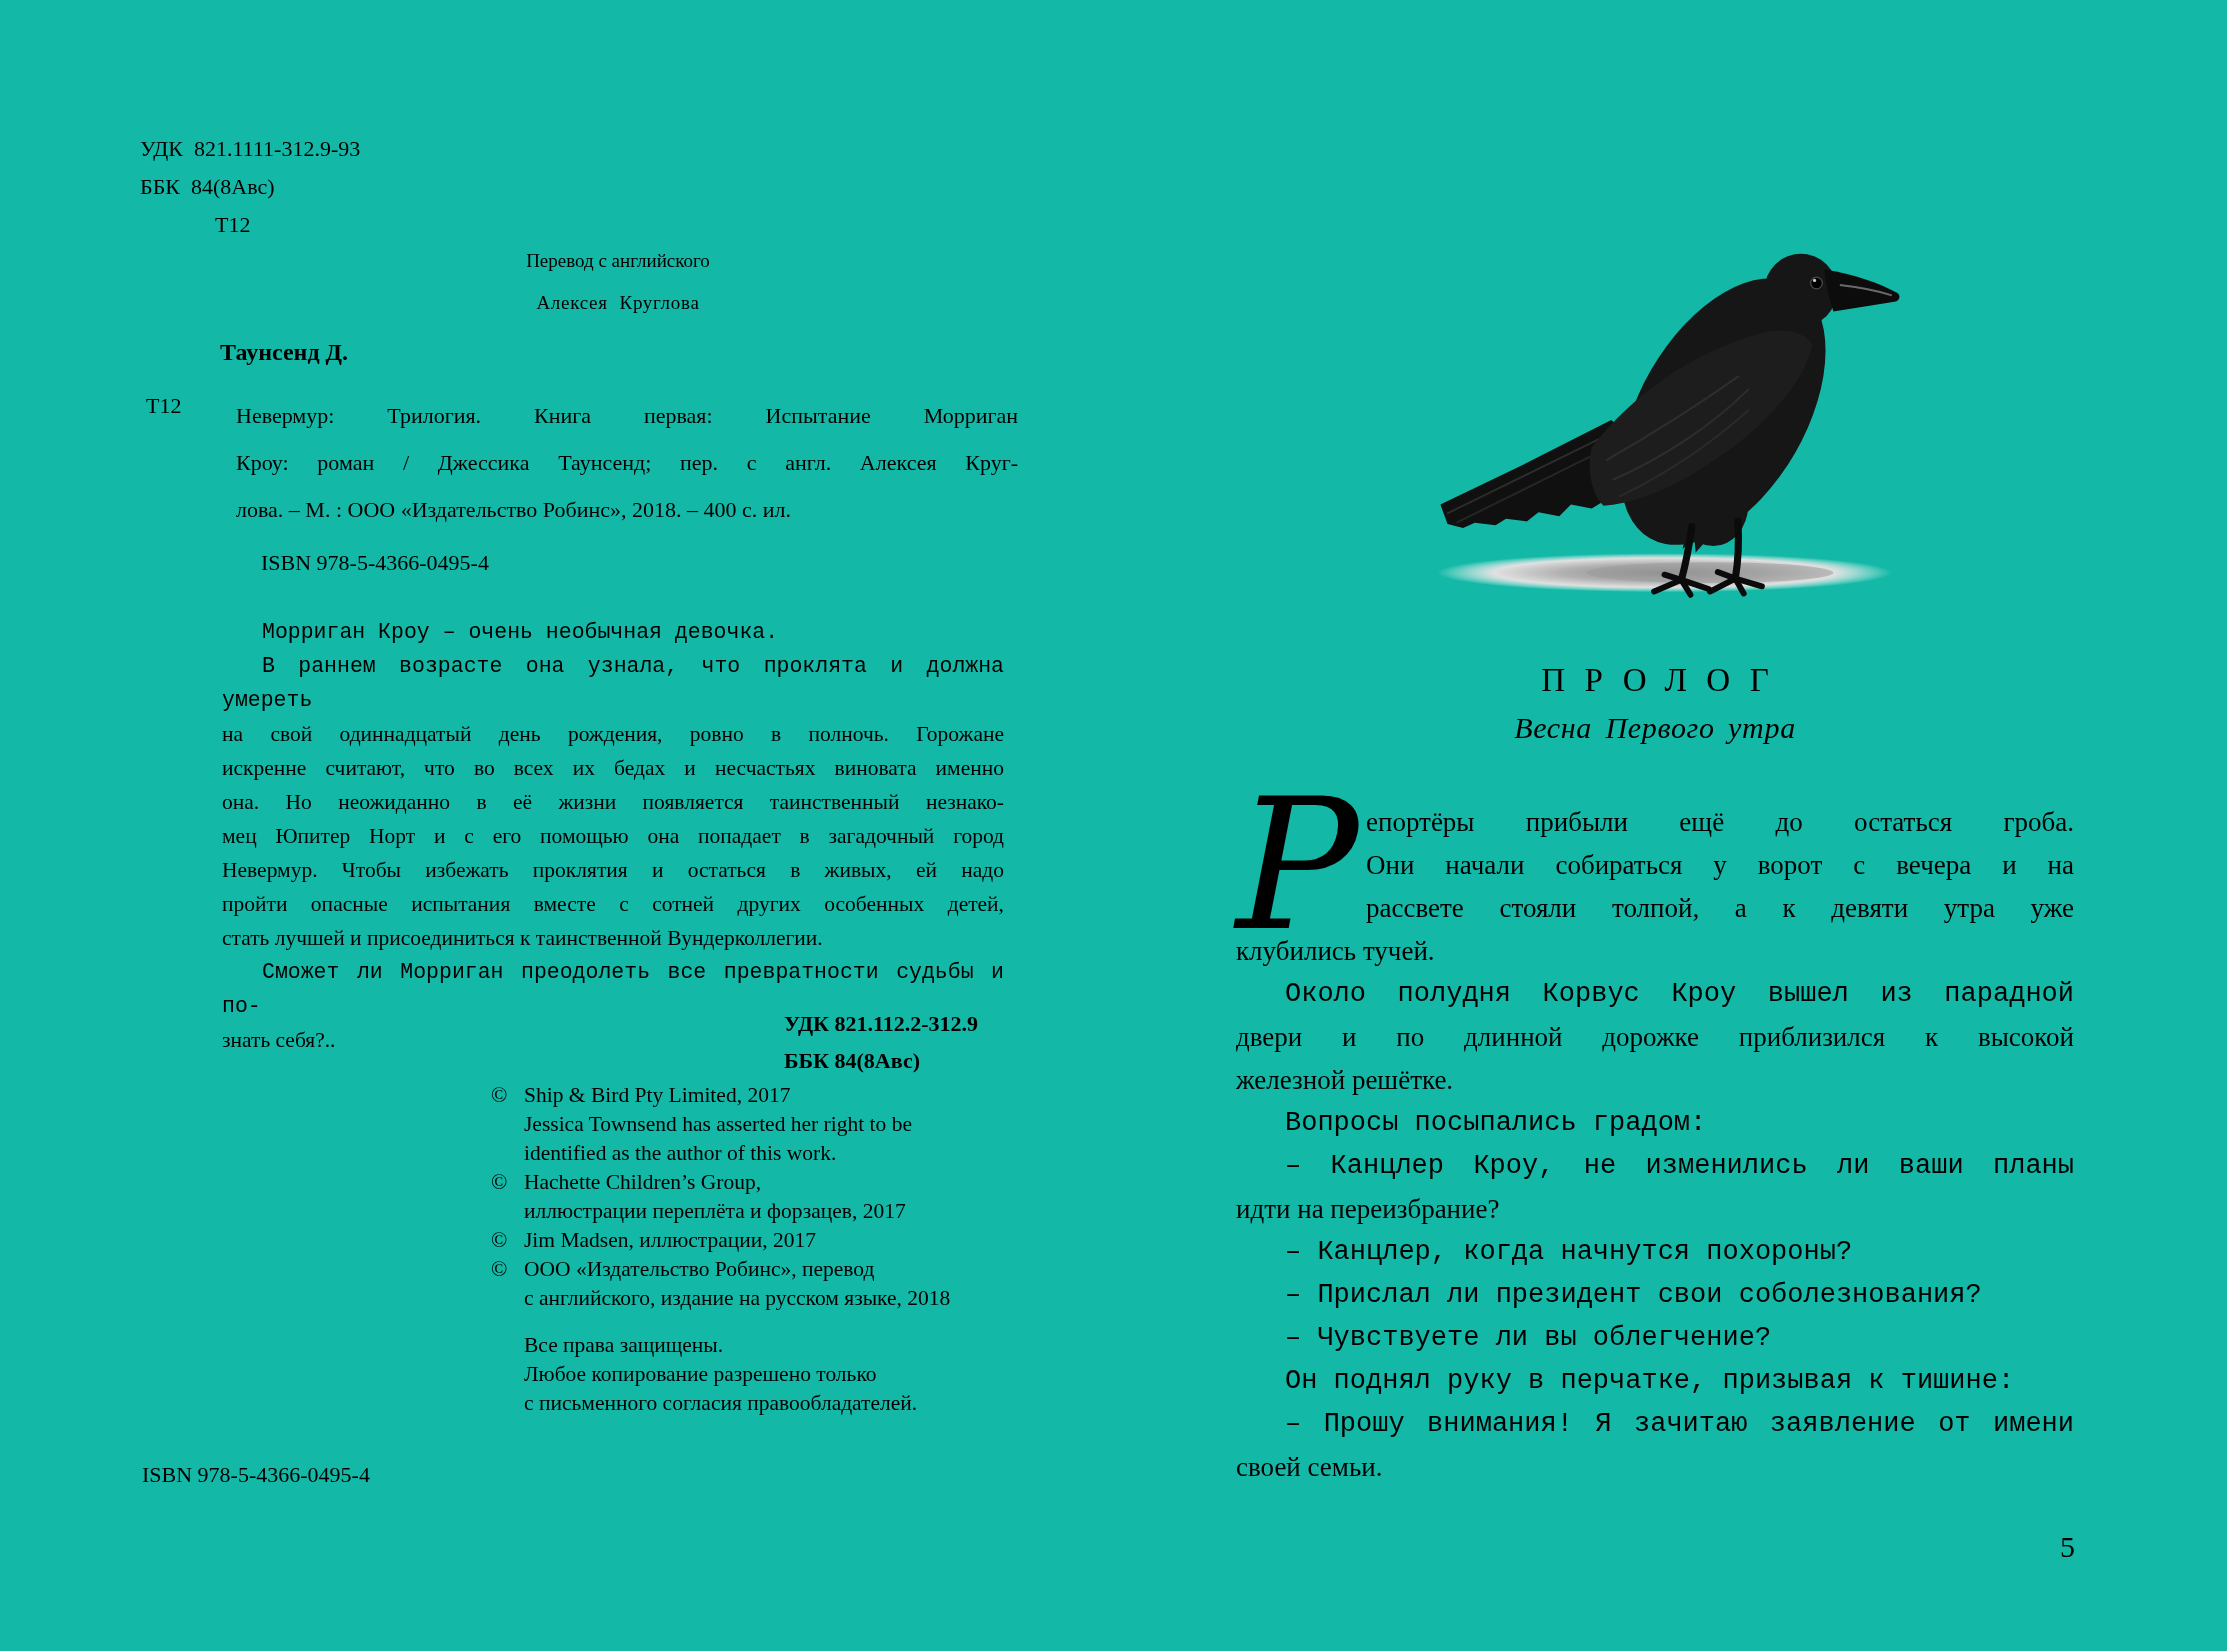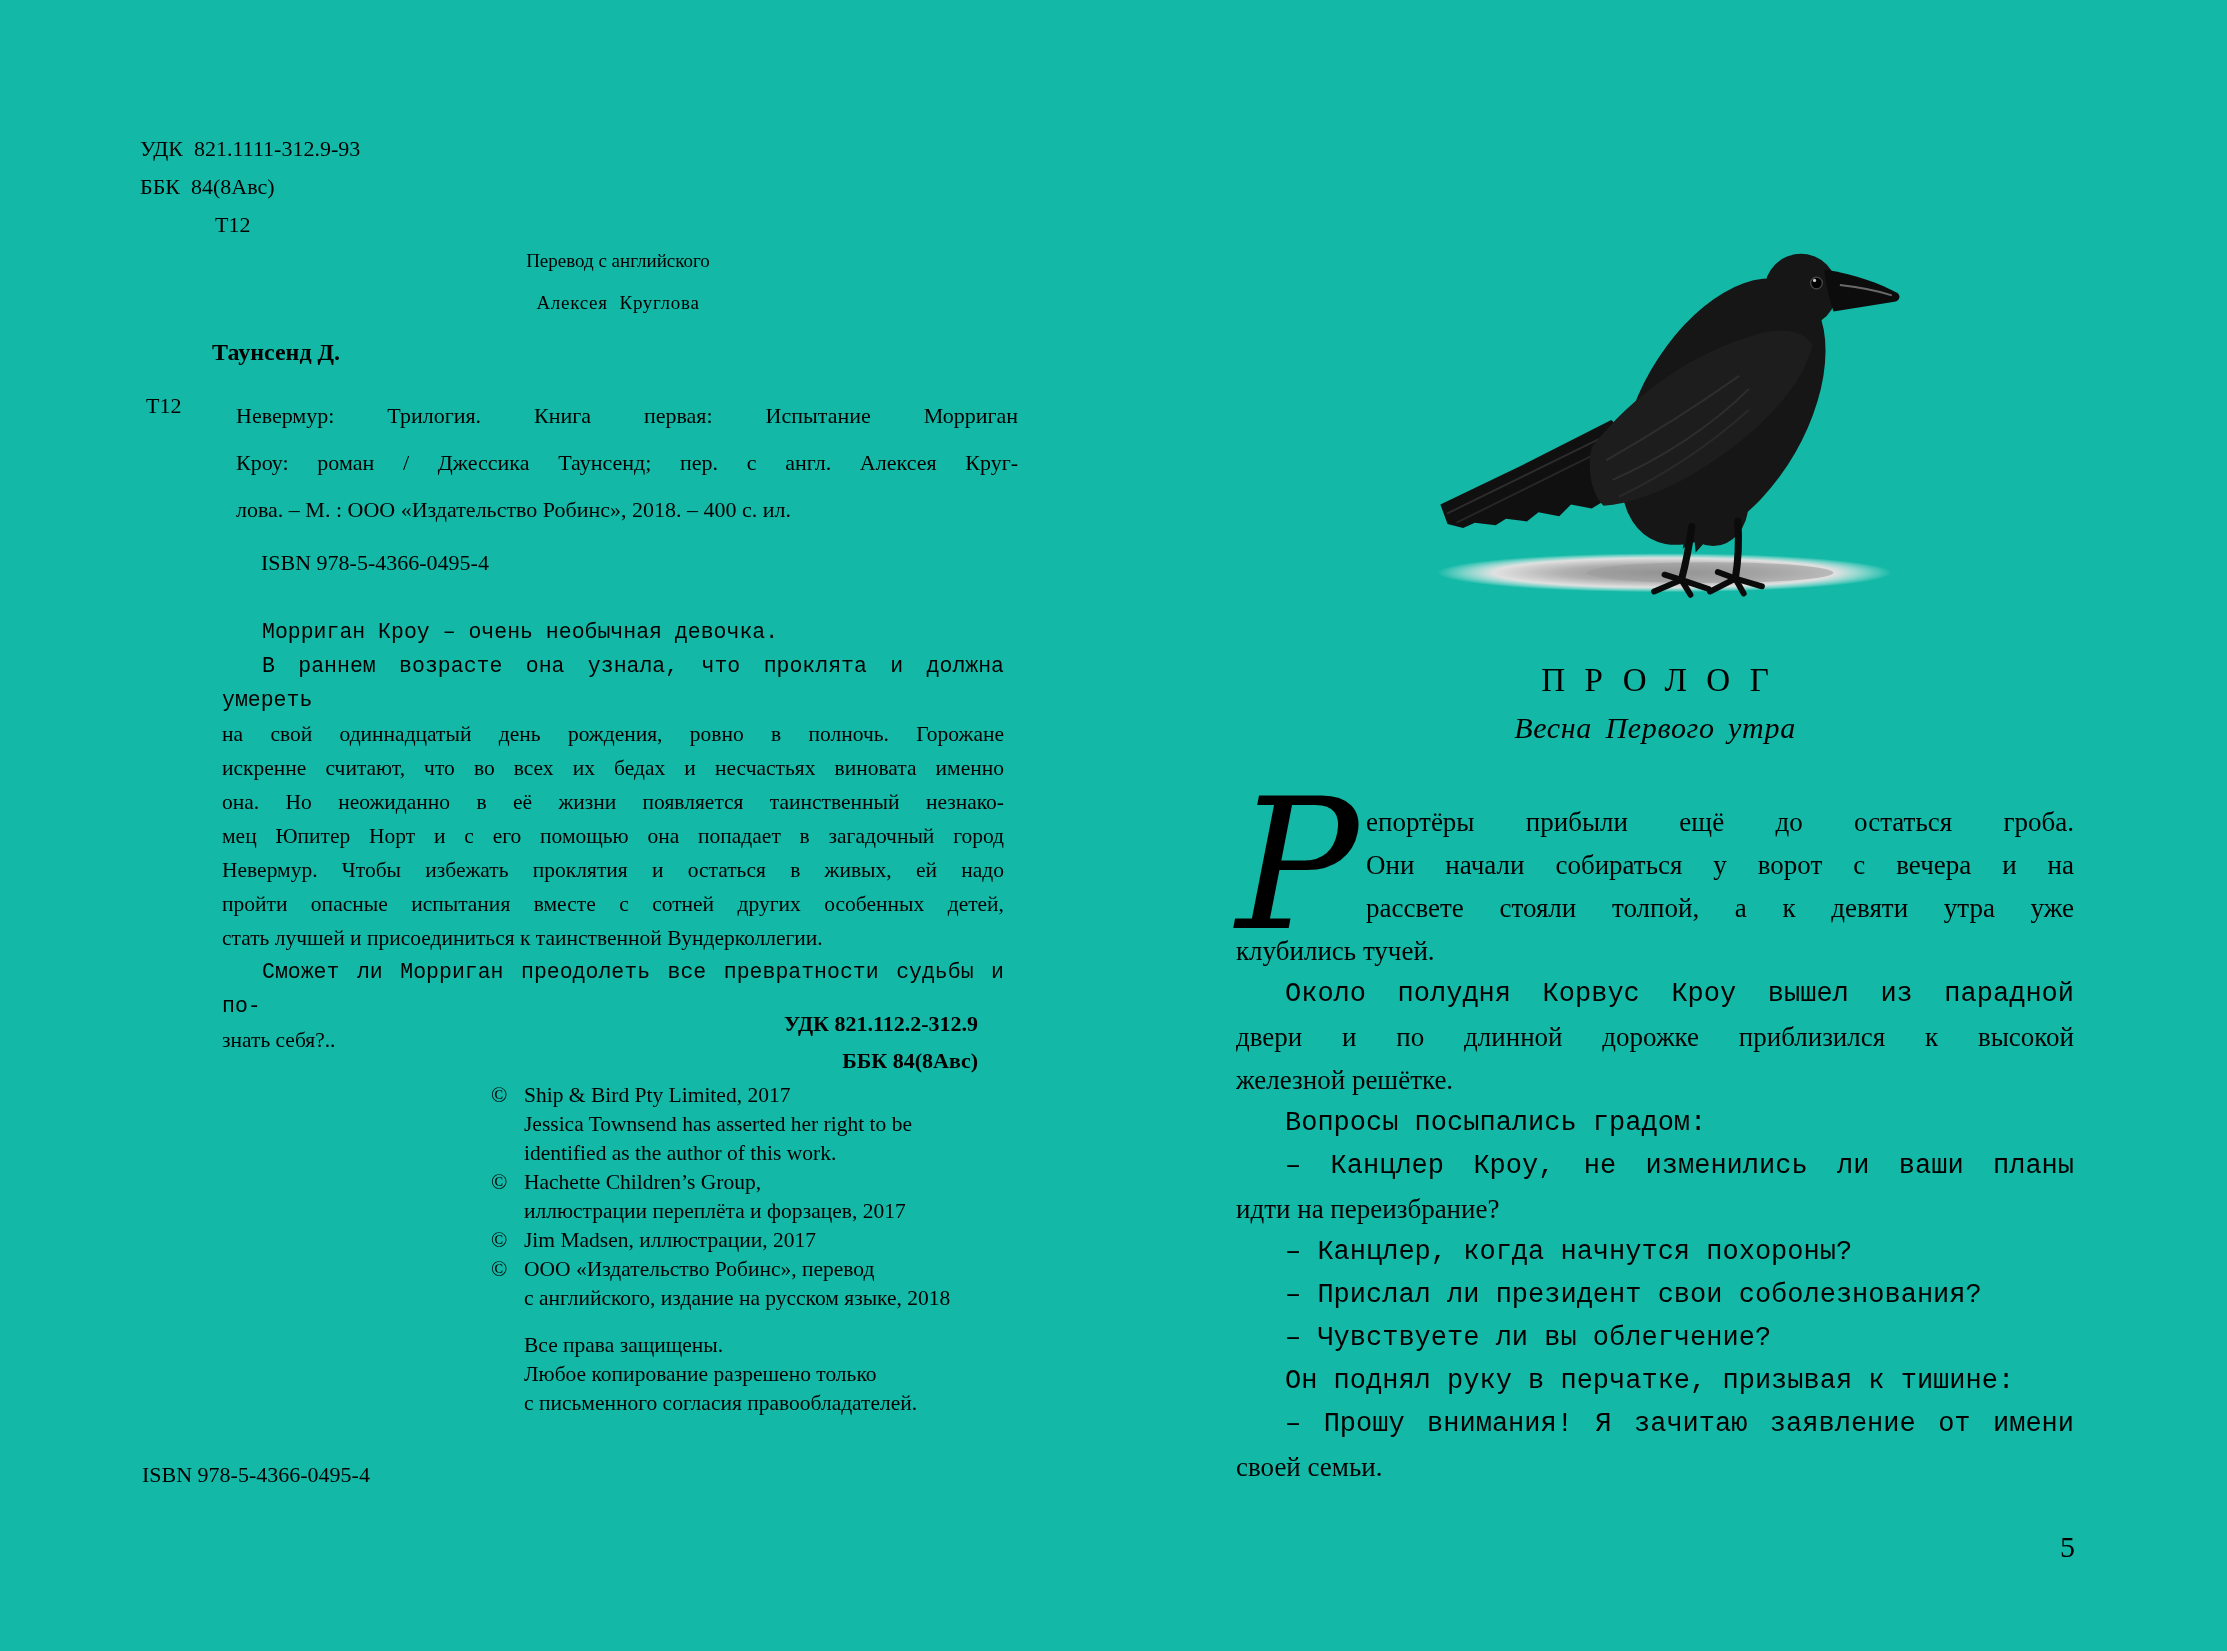--- a/index.html
+++ b/index.html
@@ -14,26 +14,26 @@
   .jl .ln{text-align:justify;text-align-last:justify;}
   .jl .ln.last{text-align-last:left;}
   .ind .ln.first{text-indent:var(--ind,40px);font-family:Liberation Mono, monospace;}
   .lines-left .ln{text-align:left;text-align-last:left;}
 
   
   #codes-top{left:140px;top:130px;font-size:22px;line-height:38px;}
   #codes-top .code-indent{padding-left:75px;}
   #translation{left:228px;top:242px;width:780px;text-align:center;font-size:19px;line-height:37px;}
   #translation .it{letter-spacing:0.7px;word-spacing:6.5px;margin-top:4.6px;}
-  #author{left:212px;top:339px;font-size:24px;}
+  #author{left:220px;top:339px;font-size:24px;}
   #entry-code{left:146px;top:393px;font-size:22px;}
   #entry{left:222px;top:392px;width:782px;font-size:22px;line-height:47px;margin-left:14px;}
   #isbn1{left:261px;top:550px;font-size:22px;}
   #annotation{left:222px;top:615px;width:782px;font-size:21.5px;line-height:34px;--ind:40px;}
-  #udkbot{left:784px;top:1005px;font-size:22px;line-height:37px;text-align:right;}
+  #udkbot{left:784px;top:1005px;font-size:22px;line-height:37px;}
   #copyrights{left:491px;top:1081px;width:520px;font-size:21.5px;line-height:29px;}
   .cr{display:flex;}
   .cr .sym{flex:0 0 33px;width:33px;}
   .cr .crl{flex:1;}
   #rights{left:524px;top:1331px;font-size:21.5px;line-height:29px;}
   #isbn2{left:142px;top:1462px;font-size:22px;}
 
   
   #crow{left:1385px;top:246px;width:546px;height:354px;}
   #ptitle{left:1236px;top:662px;width:838px;text-align:center;font-size:33px;

